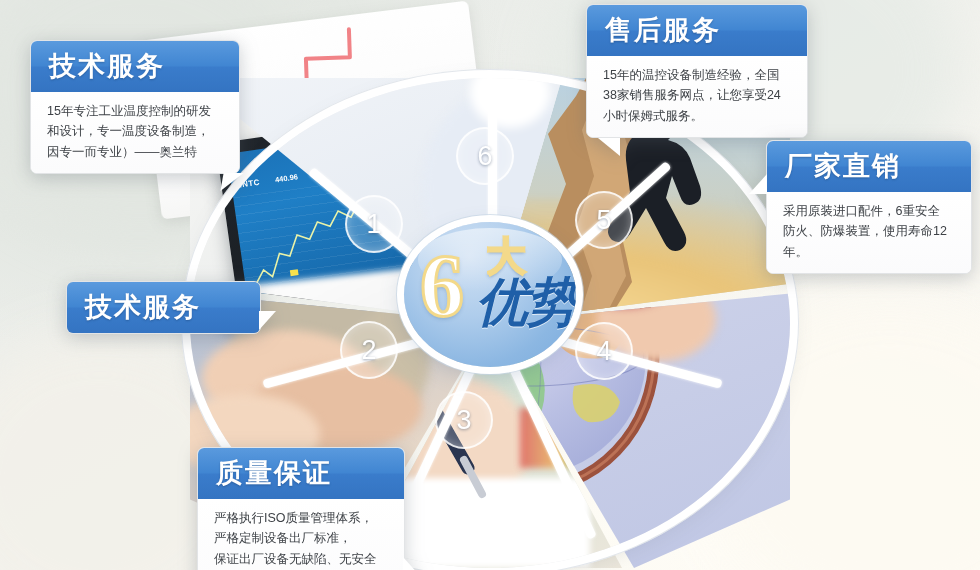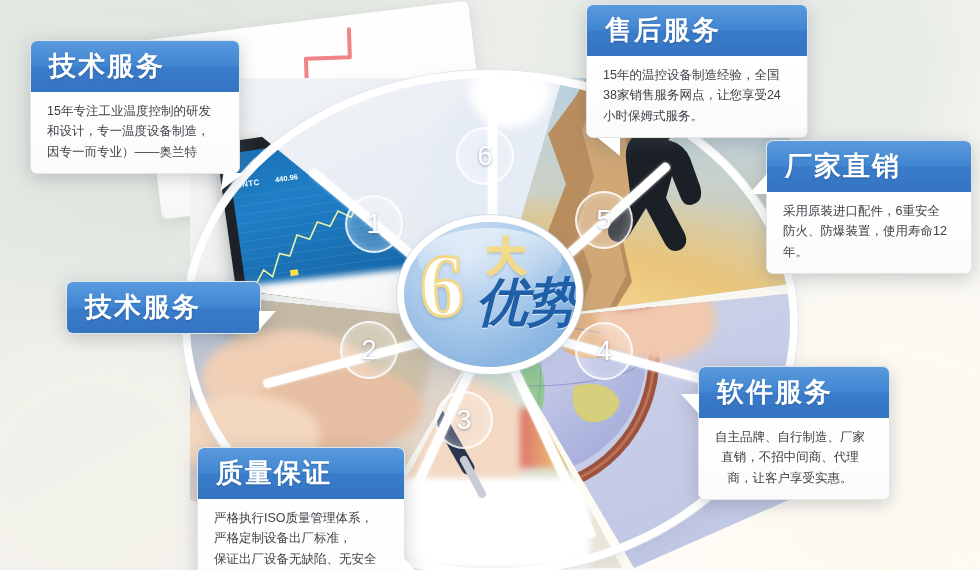--- a/index.html
+++ b/index.html
@@ -335,27 +335,20 @@
   </div>
 
   <div class="card" id="card-hard">
     <div class="box">
       <div class="hd">厂家直销</div>
       <div class="bd">采用原装进口配件，6重安全防火、防爆装置，使用寿命12年。</div>
     </div>
     <div class="tail"></div>
   </div>
 
-  <div class="card" id="card-soft">
-    <div class="box">
-      <div class="hd">软件服务</div>
-      <div class="bd" style="text-align:center;">自主品牌、自行制造、厂家直销，不招中间商、代理商，让客户享受实惠。</div>
-    </div>
-    <div class="tail"></div>
-  </div>
 
   <div class="card" id="card-qual">
     <div class="box">
       <div class="hd">质量保证</div>
       <div class="bd">严格执行ISO质量管理体系，严格定制设备出厂标准，　　保证出厂设备无缺陷、无安全隐患。</div>
     </div>
     <div class="tail"></div>
   </div>
 
   <div class="card" id="card-tech">

